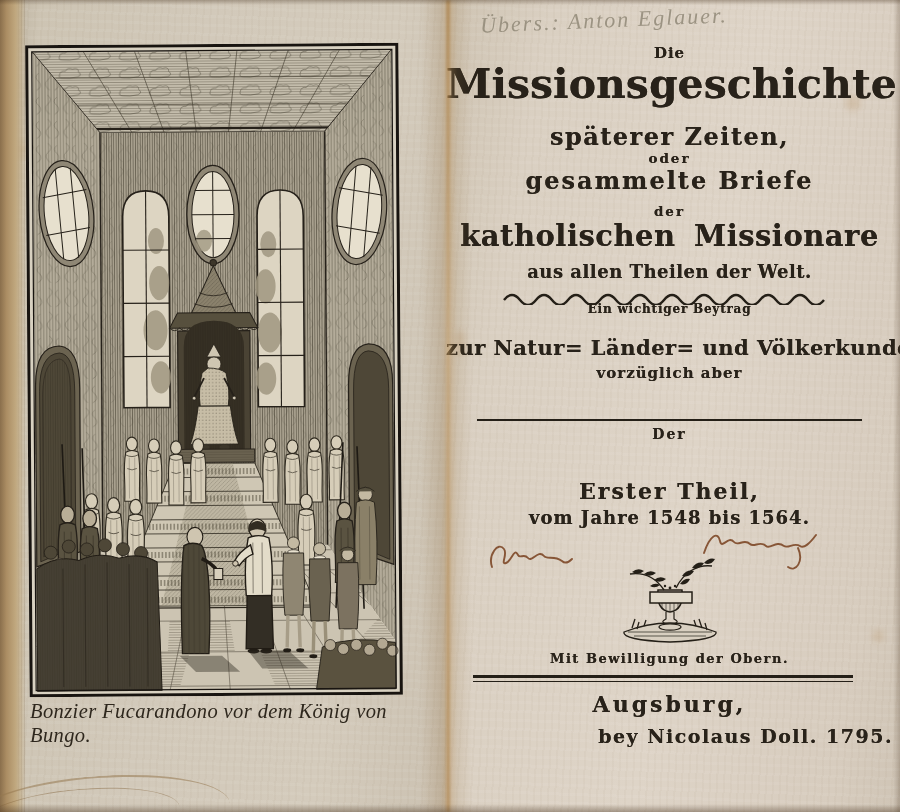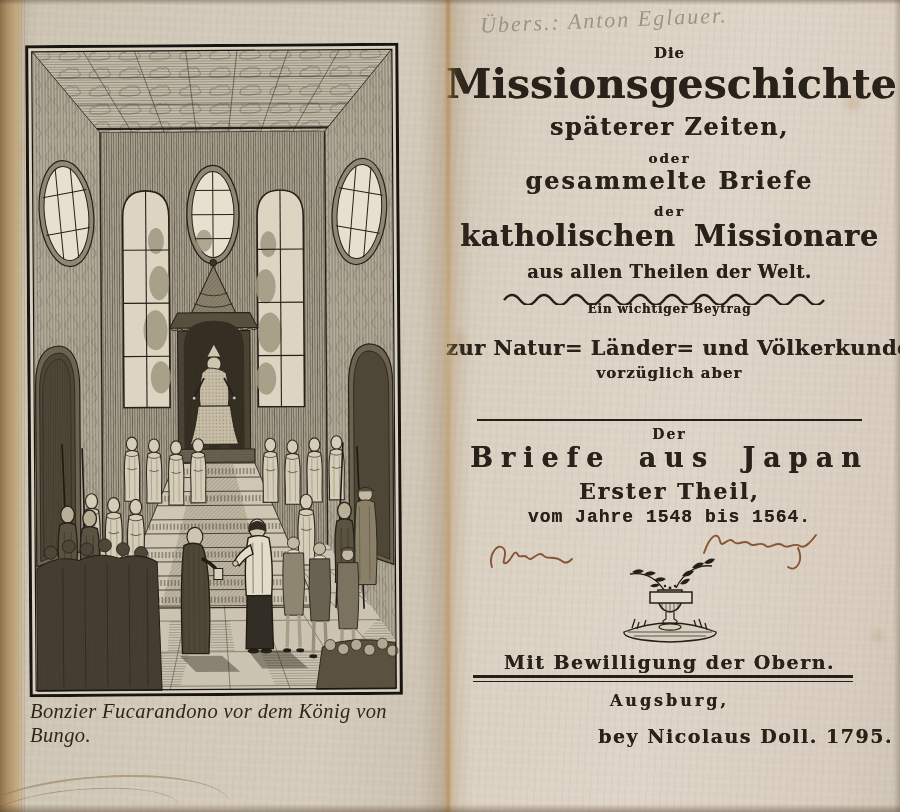--- a/index.html
+++ b/index.html
@@ -426,43 +426,42 @@
 
   <div id="caption">
     <div>Bonzier Fucarandono vor dem König von Bungo.</div>
   </div>
 
   <div id="rp">
     <div id="pencil-note">Übers.: Anton Eglauer.</div>
 
     <div class="ln fr" style="top:44px;font-size:15px;letter-spacing:1px;">Die</div>
     <div class="ln fr" style="top:60px;font-size:41px;">Missionsgeschichte</div>
-    <div class="ln fr" style="top:112px;font-size:24px;letter-spacing:1.5px;">späterer Zeiten,</div>
+    <div class="ln fr" style="top:122px;font-size:24px;letter-spacing:1.5px;">späterer Zeiten,</div>
     <div class="ln fr" style="top:150px;font-size:13.5px;letter-spacing:2px;">oder</div>
     <div class="ln fr" style="top:166px;font-size:24px;letter-spacing:2px;">gesammelte Briefe</div>
     <div class="ln fr" style="top:203px;font-size:13.5px;letter-spacing:2px;">der</div>
     <div class="ln fr" style="top:219px;font-size:29px;letter-spacing:.5px;word-spacing:8px;">katholischen Missionare</div>
     <div class="ln fr" style="top:261px;font-size:18px;letter-spacing:.5px;">aus allen Theilen der Welt.</div>
 
     <div class="ln" style="top:291px;">
       <svg class="orn" width="336" height="14" viewBox="0 0 336 14">
         <path d="M2,9 q8,-10 16,0 t16,0 t16,0 t16,0 t16,0 t16,0 t16,0 t16,0 t16,0 t16,0 t16,0 t16,0 t16,0 t16,0 t16,0 t16,0 t16,0 t16,0 t16,0 t16,0" fill="none" stroke="#241f17" stroke-width="2.4"></path>
       </svg>
     </div>
 
     <div class="ln fr" style="top:302px;font-size:12px;letter-spacing:.8px;">Ein wichtiger Beytrag</div>
     <div class="ln fr" style="top:335px;font-size:21px;letter-spacing:.5px;">zur Natur= Länder= und Völkerkunde,</div>
     <div class="ln fr" style="top:364px;font-size:15px;letter-spacing:1px;">vorzüglich aber</div>
 
     <div class="rule" style="top:419px;left:7%;width:86%;height:2px;"></div>
 
     <div class="ln fr" style="top:426px;font-size:14px;letter-spacing:2px;">Der</div>
-    <div class="ln fr" style="top:442px;font-size:27px;letter-spacing:8px;word-spacing:10px;">Briefe aus Japan</div>
     <div class="ln fr" style="top:478px;font-size:22px;letter-spacing:2px;">Erster Theil,</div>
-    <div class="ln fr" style="top:507px;font-size:18px;letter-spacing:1px;font-family:Liberation Mono, monospace;">vom Jahre 1548 bis 1564.</div>
+    <div class="ln fr" style="top:507px;font-size:18px;letter-spacing:1px;">vom Jahre 1548 bis 1564.</div>
 
     <div class="sig" style="left:38px;top:535px;">
       <svg width="96" height="44" viewBox="0 0 96 44">
         <path d="M8,32 C4,20 14,6 20,14 C24,19 16,30 22,28 C28,26 30,12 34,20 C36,24 40,18 44,23 C48,28 54,14 60,21 C63,25 70,20 78,26 Q82,30 88,24" fill="none" stroke="#7b4423" stroke-width="1.9" opacity="0.88" stroke-linecap="round"></path>
       </svg>
     </div>
     <div class="sig" style="left:252px;top:523px;">
       <svg width="130" height="52" viewBox="0 0 130 52">
         <path d="M6,30 C12,12 20,8 22,18 C24,27 30,12 36,19 C40,24 46,15 52,21 C56,25 62,17 68,23 C72,27 78,17 86,23 C90,26 96,19 102,23 C106,26 112,20 118,12 M100,25 C106,38 98,50 90,44" fill="none" stroke="#7b4423" stroke-width="1.9" opacity="0.88" stroke-linecap="round"></path>
       </svg>
@@ -491,25 +490,25 @@
             <path d="M84,16 q5,-7 12,-5 q-4,7 -12,5z"></path>
           <path d="M96,11 q5,-6 11,-4 q-4,7 -11,4z"></path>
             <path d="M72,32 q4,-6 10,-5 q-3,7 -10,5z"></path>
           <circle cx="62" cy="36" r="1.4"></circle>
             <circle cx="57" cy="34" r="1.2"></circle>
             <circle cx="67" cy="34" r="1.2"></circle>
         </g>
       </svg>
     </div>
 
-    <div class="ln fr" style="top:651px;font-size:19px;letter-spacing:1.5px;">Mit Bewilligung der Obern.</div>
+    <div class="ln fr" style="top:651px;font-size:13px;letter-spacing:1.5px;">Mit Bewilligung der Obern.</div>
 
     <div class="double-rule" style="top:675px;left:6%;width:85%;"></div>
 
-    <div class="ln fr" style="top:691px;font-size:16px;letter-spacing:3px;">Augsburg,</div>
+    <div class="ln fr" style="top:691px;font-size:22px;letter-spacing:3px;">Augsburg,</div>
     <div class="ln fr" style="top:725px;font-size:19px;letter-spacing:1.5px;text-align:right;">bey Nicolaus Doll. 1795.</div>
   </div>
 
   <div id="fore-edge"></div>
   <div id="gutter"></div>
   <div id="gutter-stain"></div>
   <div class="corner-curl"></div>
   <div class="corner-curl2"></div>
   <div class="edge-top"></div>
   <div class="edge-bottom"></div>

